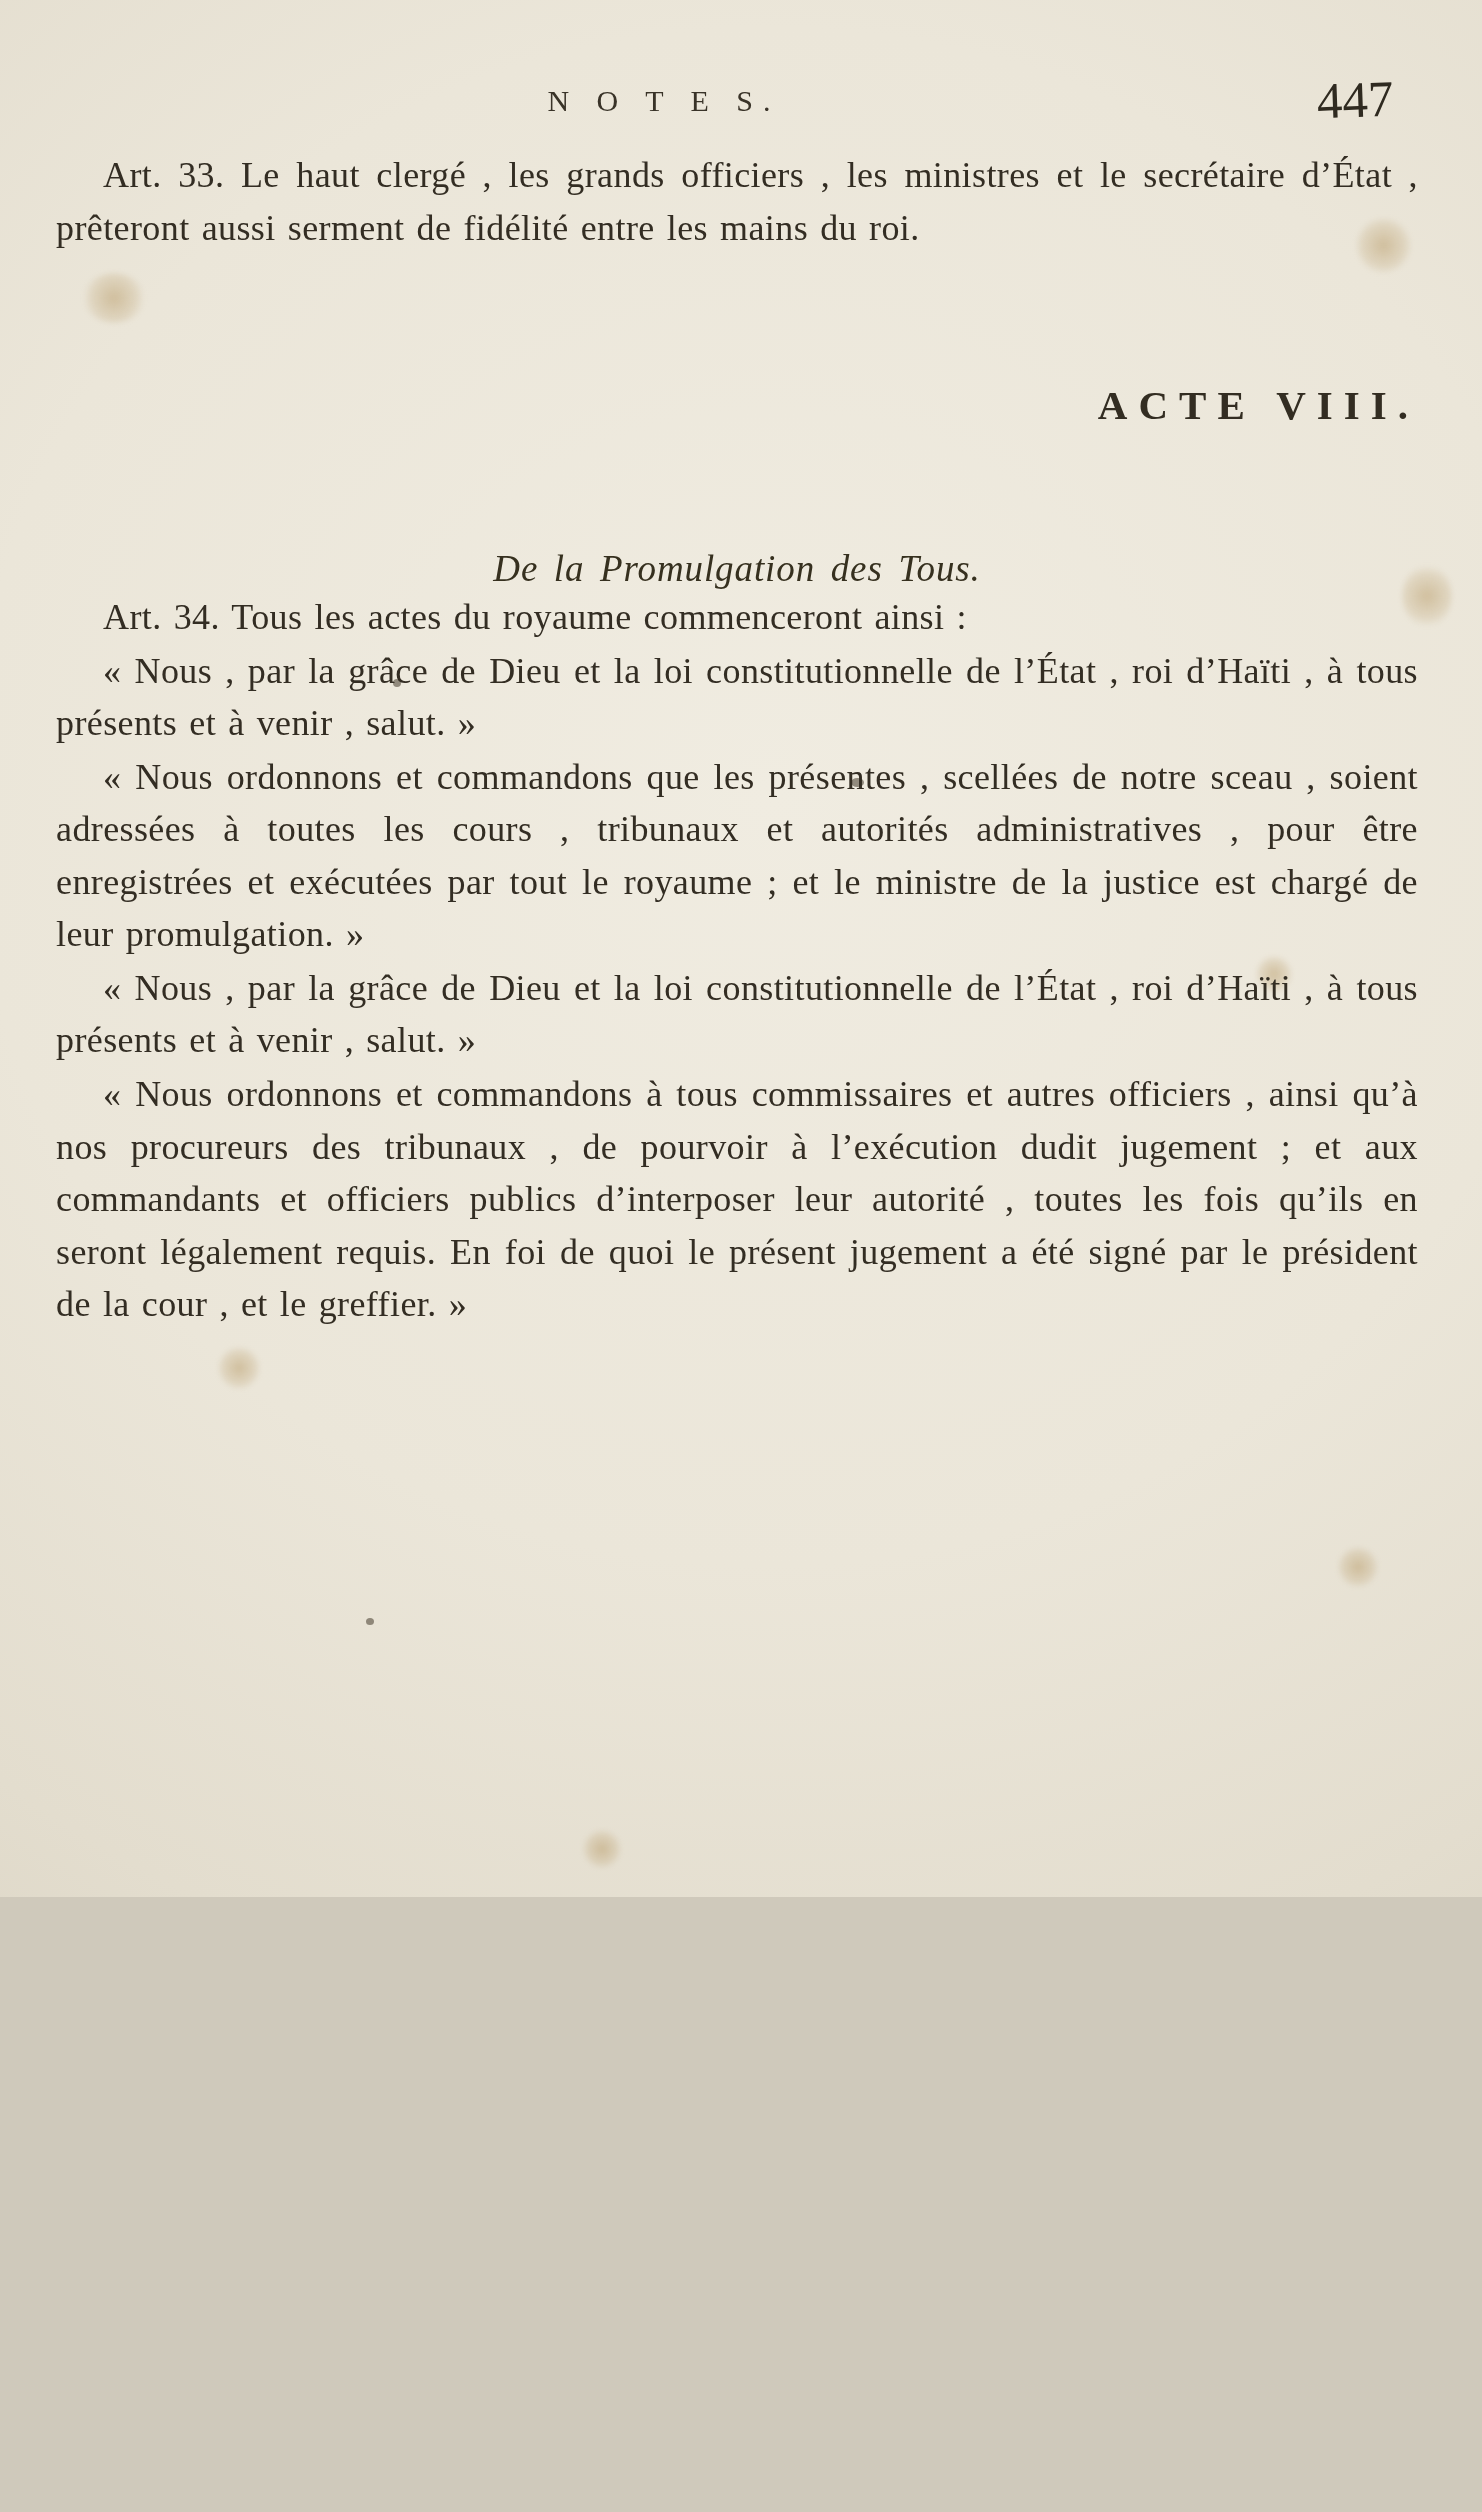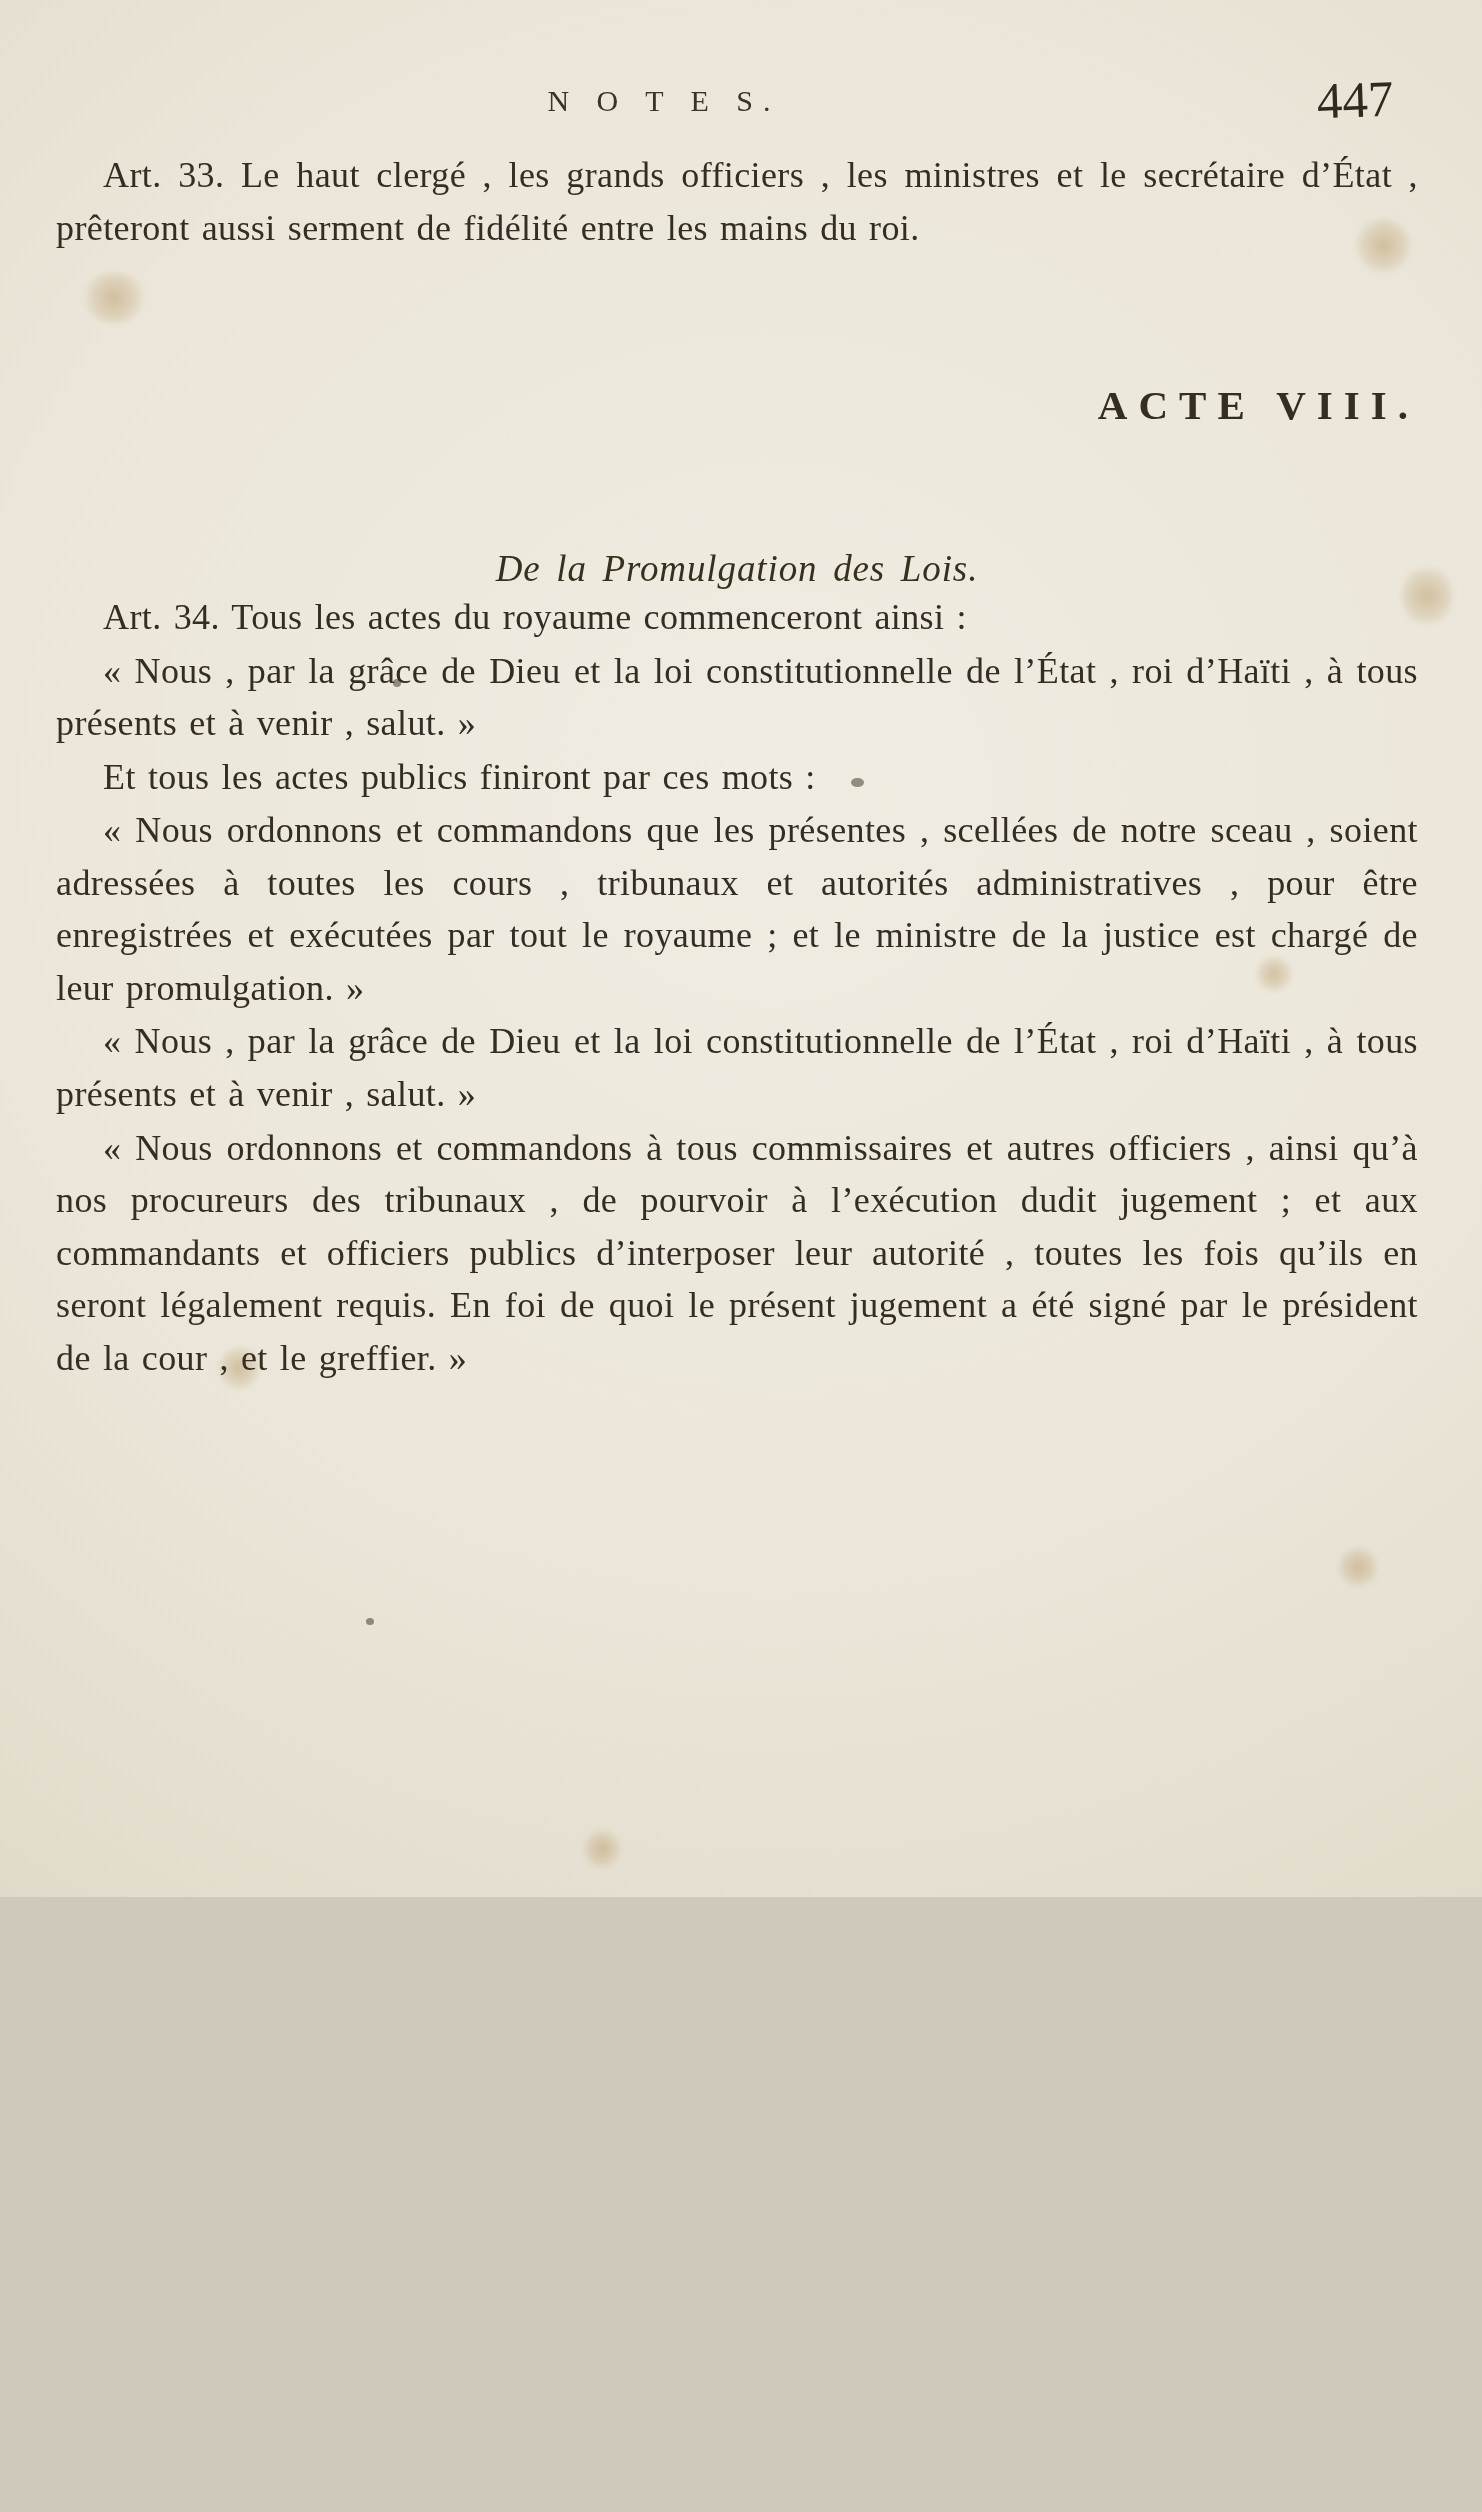--- a/index.html
+++ b/index.html
@@ -117,27 +117,26 @@
 
     <div class="running-head">
       <div class="head-title">N O T E S.</div>
       <div class="page-number">447</div>
     </div>
 
     <p class="body-par mt-first">Art. 33. Le haut clergé&nbsp;, les grands officiers&nbsp;, les ministres et le secrétaire d’État&nbsp;, prêteront aussi serment de fidélité entre les mains du roi.</p>
 
     <h2 class="acte-heading">ACTE VIII.</h2>
 
-    <h3 class="acte-subtitle">De la Promulgation des Lois.</h3>
+    <h3 class="acte-subtitle">De la Promulgation des Tous.</h3>
 
     <p class="body-par mt-art34">Art. 34. Tous les actes du royaume commenceront ainsi&nbsp;:</p>
 
     <p class="body-par mt-quote">«&nbsp;Nous&nbsp;, par la grâce de Dieu et la loi constitutionnelle de l’État&nbsp;, roi d’Haïti&nbsp;, à tous présents et à venir&nbsp;, salut.&nbsp;»</p>
 
-    <p class="body-par mt-line">Et tous les actes publics finiront par ces mots&nbsp;:</p>
 
     <p class="body-par mt-quote">«&nbsp;Nous ordonnons et commandons que les présentes&nbsp;, scellées de notre sceau&nbsp;, soient adressées à toutes les cours&nbsp;, tribunaux et autorités administratives&nbsp;, pour être enregistrées et exécutées par tout le royaume&nbsp;; et le ministre de la justice est chargé de leur promulgation.&nbsp;»</p>
 
 
     <p class="body-par mt-art">«&nbsp;Nous&nbsp;, par la grâce de Dieu et la loi constitutionnelle de l’État&nbsp;, roi d’Haïti&nbsp;, à tous présents et à venir&nbsp;, salut.&nbsp;»</p>
 
 
     <p class="body-par mt-quote">«&nbsp;Nous ordonnons et commandons à tous commissaires et autres officiers&nbsp;, ainsi qu’à nos procureurs des tribunaux&nbsp;, de pourvoir à l’exécution dudit jugement&nbsp;; et aux commandants et officiers publics d’interposer leur autorité&nbsp;, toutes les fois qu’ils en seront légalement requis. En foi de quoi le présent jugement a été signé par le président de la cour&nbsp;, et le greffier.&nbsp;»</p>
 
   </div>

